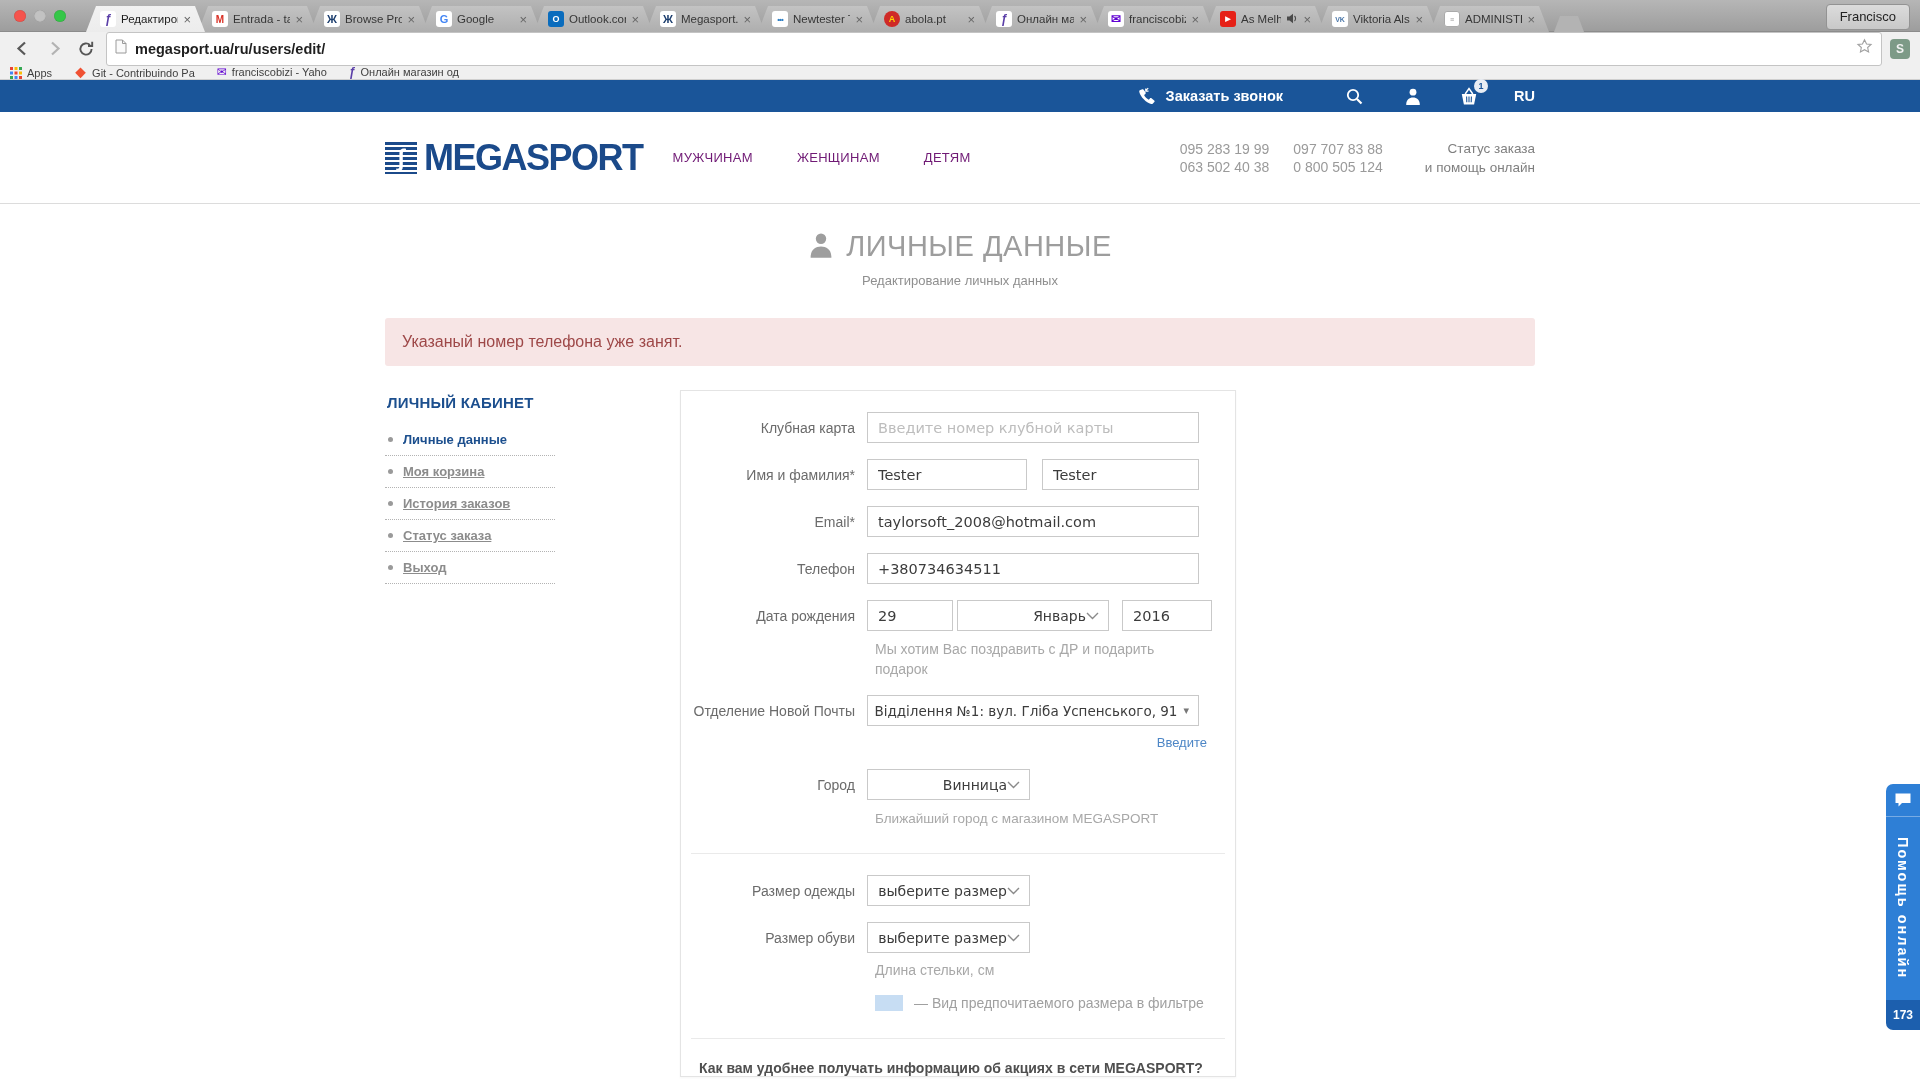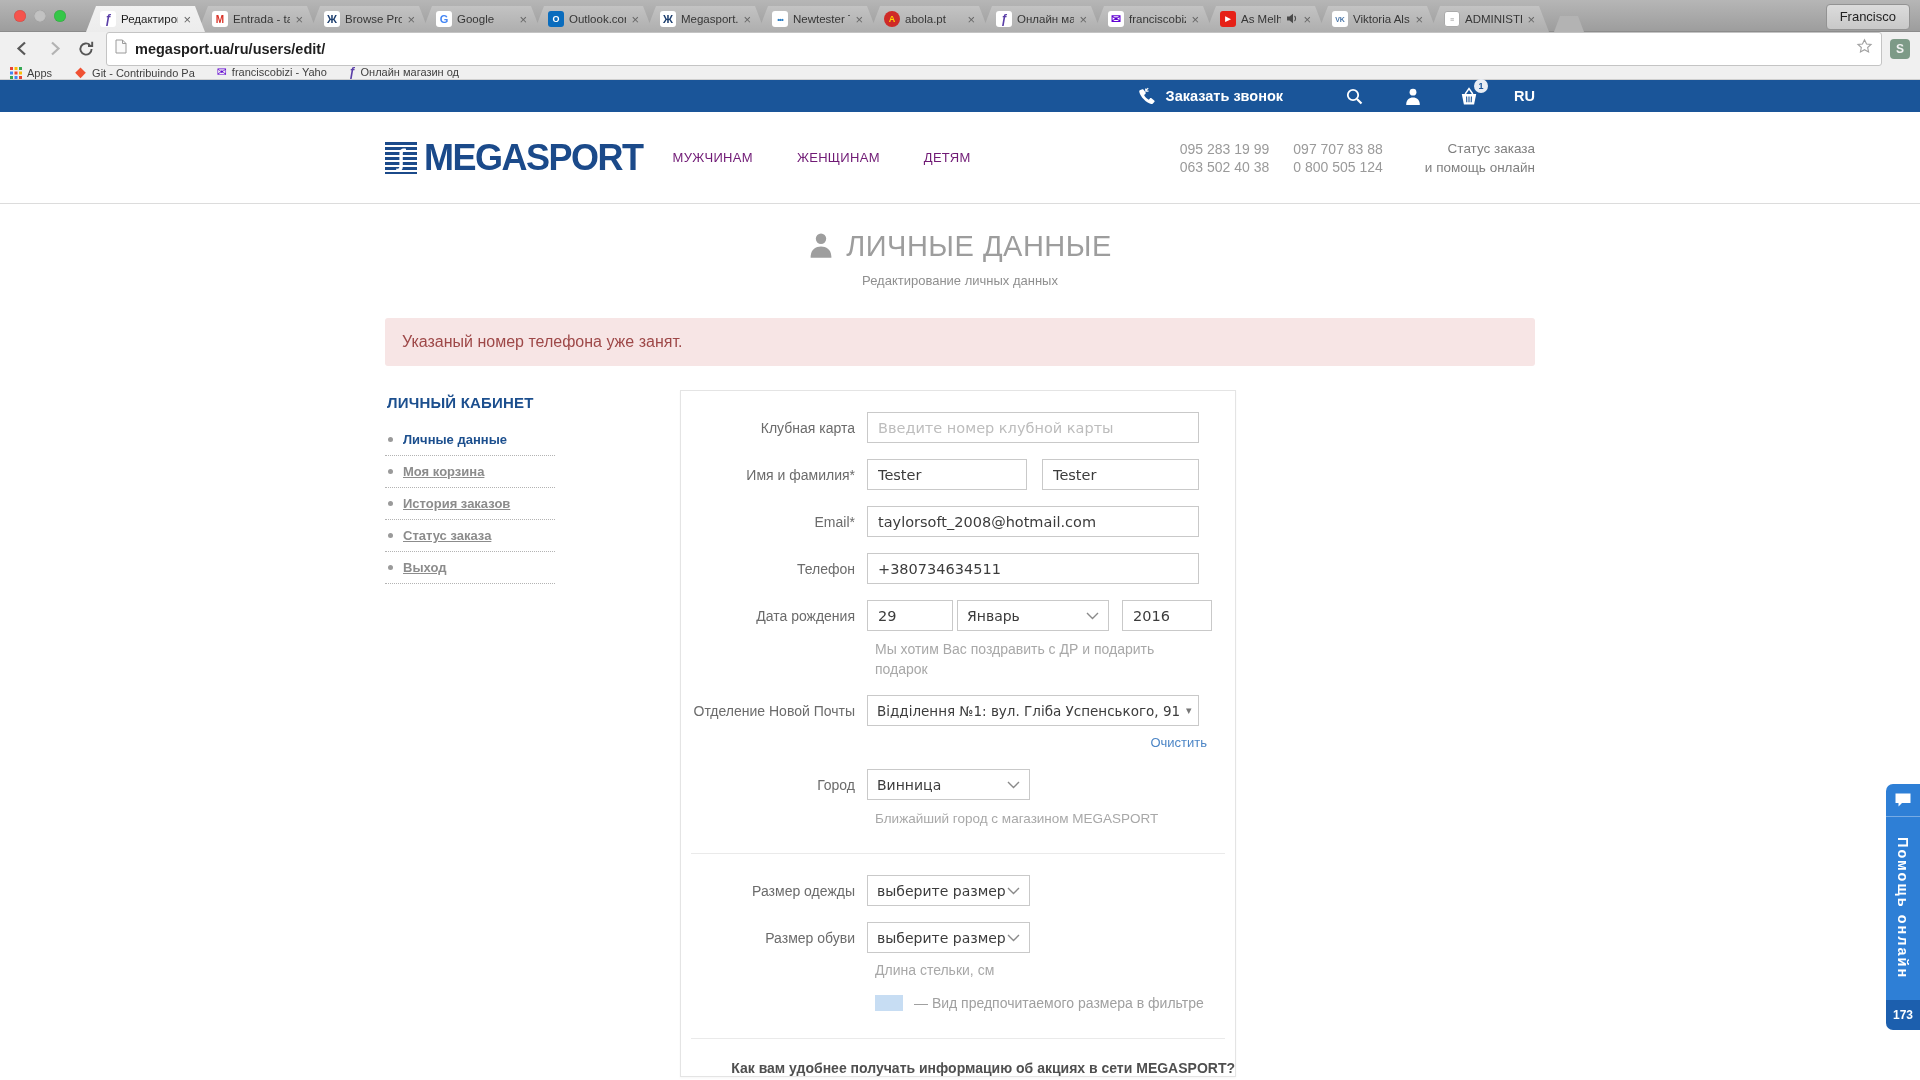--- a/index.html
+++ b/index.html
@@ -93,37 +93,37 @@
   .frow{display:flex;align-items:center;margin-bottom:16px;}
   .flabel{width:186px;min-width:186px;text-align:right;padding-right:12px;font-size:14px;
     color:#6b6b6b;box-sizing:border-box;}
   .fctrl{display:flex;align-items:center;}
   input.txt{height:31px;border:1px solid #c9c9c9;border-radius:0;font-size:14.5px;color:#3c3c3c;
     padding:0 10px;box-sizing:border-box;font-family:"DejaVu Sans",sans-serif;background:#fff;}
   input.txt::placeholder{color:#bdbdbd;}
   .w-full{width:332px;} .w-first{width:160px;margin-right:15px;} .w-last{width:157px;}
   .w-day{width:86px;margin-right:4px;} .w-year{width:90px;}
   .select{height:31px;border:1px solid #c9c9c9;background:#fff;display:flex;align-items:center;
-    justify-content:space-between;padding:0 9px;box-sizing:border-box;font-size:14px;color:#3c3c3c;
+    justify-content:flex-end;padding:0 9px;box-sizing:border-box;font-size:14px;color:#3c3c3c;
     font-family:"DejaVu Sans",sans-serif;white-space:nowrap;overflow:hidden;}
   .sel-month{width:152px;margin-right:13px;}
   .sel-np{width:332px;font-size:13.5px;}
   .sel-np .np-arrow{color:#777;font-size:11px;margin-left:6px;}
   .sel-city,.sel-size{width:163px;}
   .hint{margin-left:194px;font-size:14px;color:#a8a8a8;line-height:20px;max-width:335px;}
   .bday-hint{margin:-8px 0 16px 194px;}
   .clear-row{width:332px;margin-left:194px;text-align:right;margin-top:-9px;margin-bottom:18px;}
   .clear-link{font-size:13px;color:#4d86c6;}
   .city-hint{margin-top:-7px;margin-bottom:0;font-size:13.5px;}
   .card-divider{border:none;border-top:1px solid #eaeaea;margin:24px 10px 21px 10px;}
   .insole-hint{margin-top:-9px;}
   .legend{margin:13px 0 0 194px;font-size:14px;color:#a0a0a0;max-width:345px;line-height:21px;}
   .legend-square{display:inline-block;width:28px;height:16px;background:#c7ddf3;
     vertical-align:-3px;margin-right:11px;}
-  .bottom-q{margin:18px 0 0 18px;font-size:14px;color:#4f4f4f;font-weight:bold;text-align:right;}
+  .bottom-q{margin:18px 0 0 18px;font-size:14px;color:#4f4f4f;font-weight:bold;}
   
   .help-widget{position:fixed;right:0;top:784px;width:34px;z-index:50;display:flex;
     flex-direction:column;border-radius:7px 0 0 7px;overflow:hidden;}
   .hw-icon{height:32px;background:#2e7fd6;display:flex;align-items:center;justify-content:center;
     border-bottom:1px solid rgba(255,255,255,.35);}
   .hw-bar{height:183px;background:#2e7fd6;display:flex;align-items:center;justify-content:center;}
   .hw-label{writing-mode:vertical-rl;color:#fff;font-weight:bold;font-size:14.5px;
     letter-spacing:2px;white-space:nowrap;}
   .hw-badge{height:30px;background:#1c5fae;color:#fff;font-size:12px;font-weight:bold;
     display:flex;align-items:center;justify-content:center;}
@@ -421,21 +421,21 @@
       <div class="hint bday-hint">Мы хотим Вас поздравить с ДР и подарить подарок</div>
       <div class="frow">
         <span class="flabel">Отделение Новой Почты</span>
         <span class="fctrl">
           <span class="select sel-np">
             <span>Відділення №1: вул. Гліба Успенського, 91</span>
             <span class="np-arrow">▾</span>
           </span>
         </span>
       </div>
-      <div class="clear-row"><span class="clear-link">Очистить</span></div>
+      <div class="clear-row"><span class="clear-link">Введите</span></div>
       <div class="frow">
         <span class="flabel">Город</span>
         <span class="fctrl">
           <span class="select sel-city">
             <span>Винница</span>
             <svg width="13" height="8">
                 <path d="M1 1 L6.5 6.5 L12 1" fill="none" stroke="#8a8a8a" stroke-width="1.4"></path>
               </svg>
           </span>
         </span>

